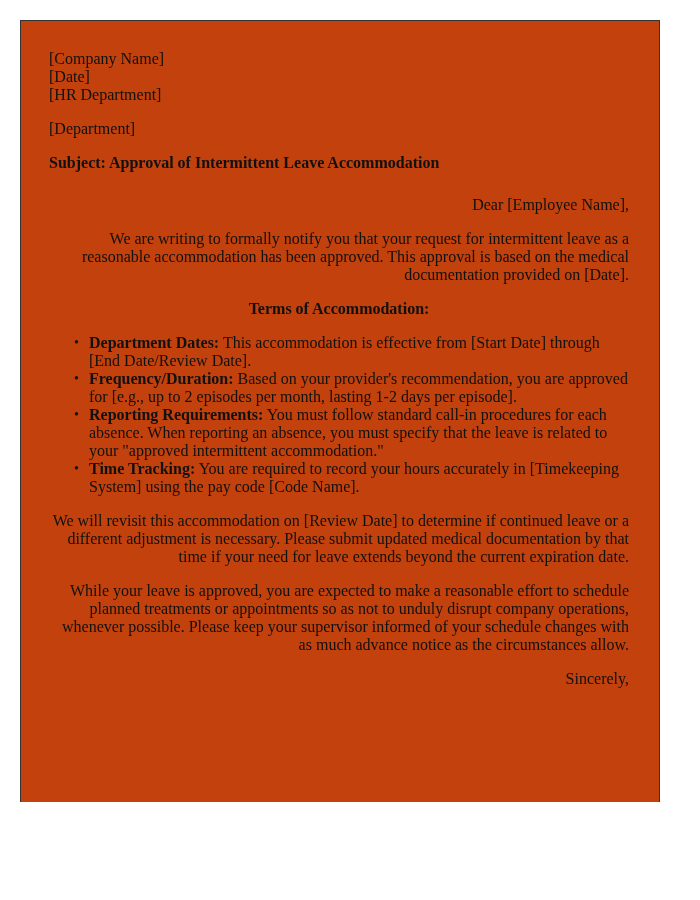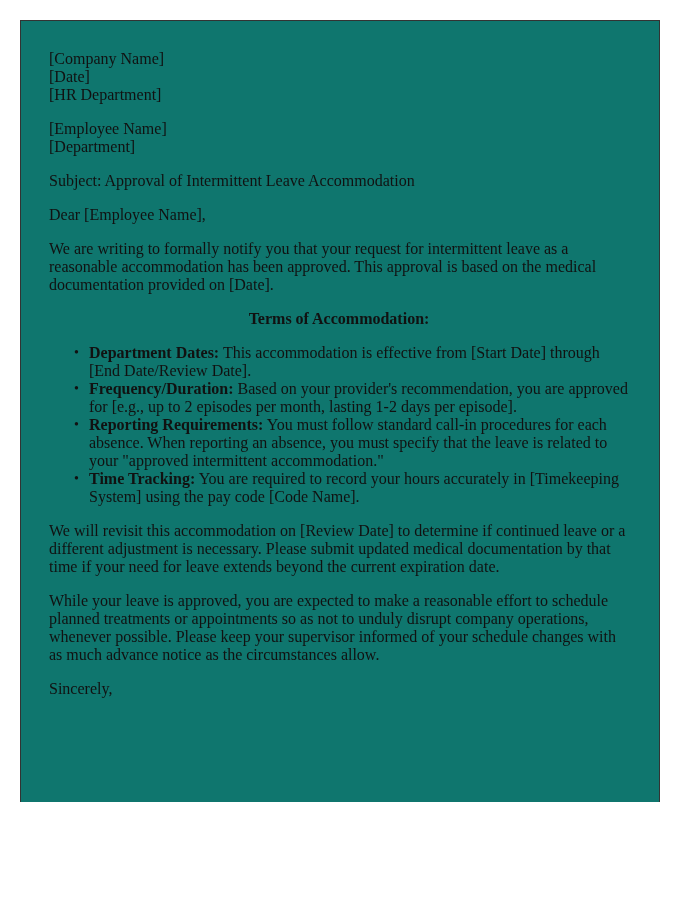--- a/index.html
+++ b/index.html
@@ -20,45 +20,46 @@
     .page {
       position: absolute;
       left: 20px;
       top: 20px;
       width: 640px;
       height: 782px;
       border: 1px solid #333333;
       border-bottom: none;
       box-sizing: border-box;
       overflow: hidden;
-      background: #0f766e;
+      background: #c2410c;
     }
     .content {
       position: absolute;
       left: 28px;
       top: 29px;
       width: 580px;
     }
     .block {
       margin: 0 0 16px 0;
     }
     .line {
       display: block;
     }
     .subject {
-      font-weight: normal;
-      margin: 0 0 16px 0;
+      font-weight: bold;
+      margin: 0 0 24px 0;
     }
     .heading {
       font-weight: bold;
       margin: 0 0 16px 0;
       text-align: center;
     }
     p {
       margin: 12px 0 16px 0;
+      text-align: right;
     }
     ul.terms {
       margin: 0 0 16px 0;
       padding-left: 40px;
       list-style: none;
     }
     ul.terms li {
       position: relative;
       margin: 0;
     }
@@ -78,21 +79,20 @@
 <div class="page">
   <div class="content">
 
     <div class="block">
       <span class="line">[Company Name]</span>
       <span class="line">[Date]</span>
       <span class="line">[HR Department]</span>
     </div>
 
     <div class="block">
-      <span class="line">[Employee Name]</span>
       <span class="line">[Department]</span>
     </div>
 
     <div class="subject">Subject: Approval of Intermittent Leave Accommodation</div>
 
     <p>Dear [Employee Name],</p>
 
     <p>We are writing to formally notify you that your request for intermittent leave as a reasonable accommodation has been approved. This approval is based on the medical documentation provided on [Date].</p>
 
     <div class="heading">Terms of Accommodation:</div>

